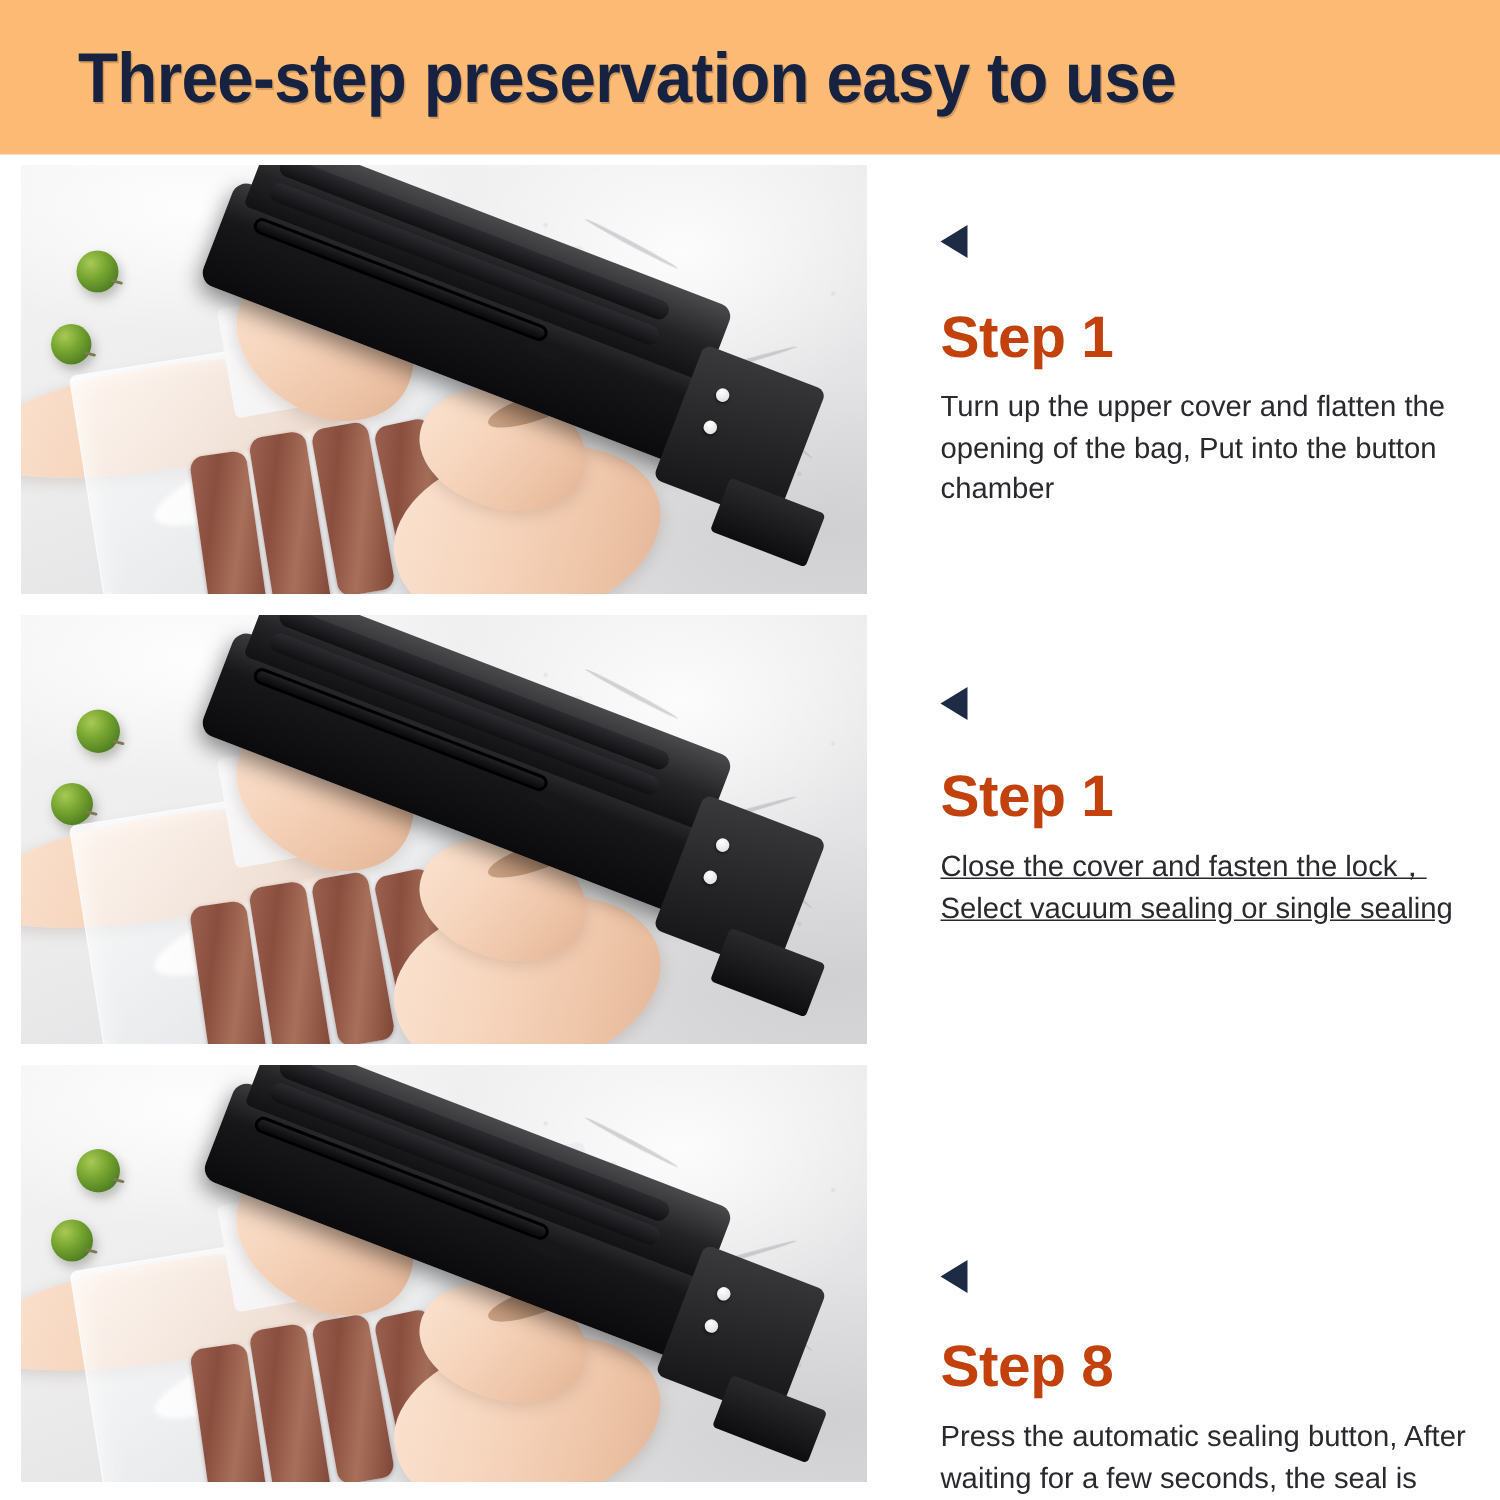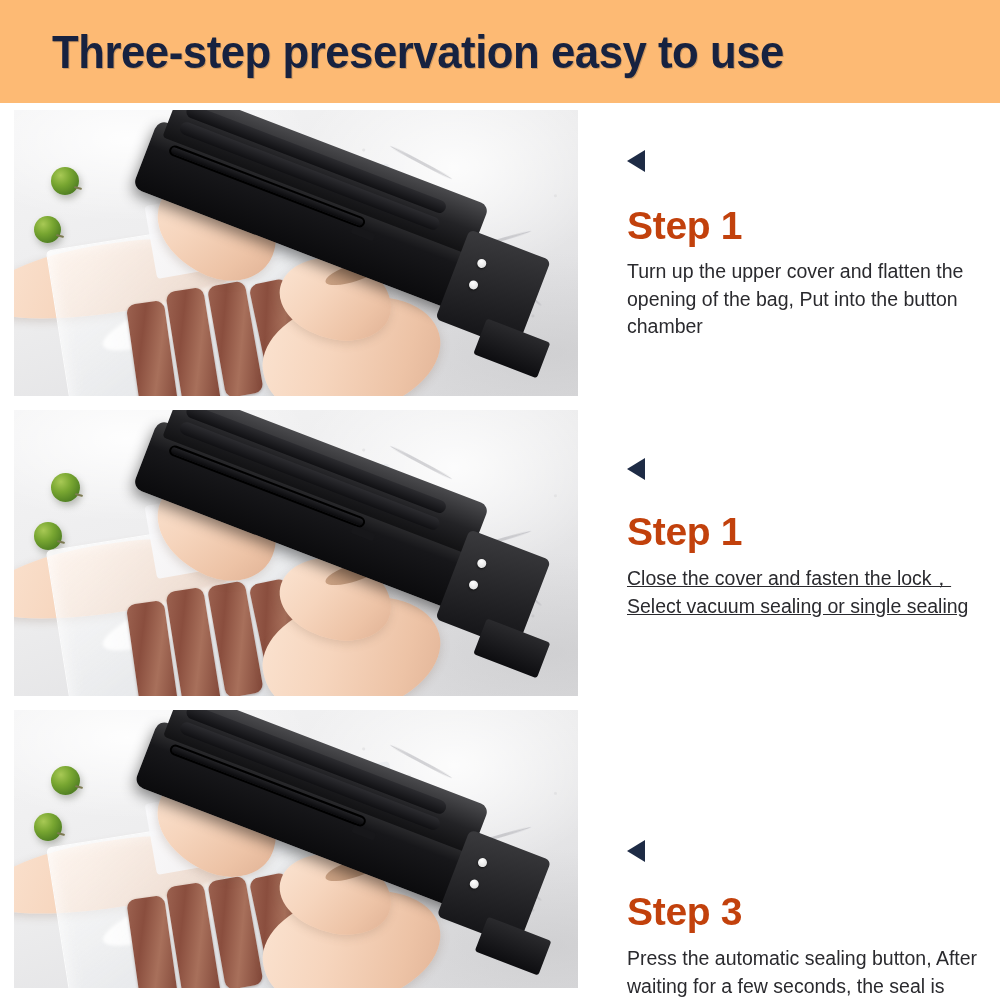--- a/index.html
+++ b/index.html
@@ -402,18 +402,18 @@
           <div class="sealer-head">
             <div class="sealer-btn" style="left:22%;top:24%;"></div>
             <div class="sealer-btn" style="left:22%;top:48%;"></div>
           </div>
           <div class="sealer-tail"></div>
         </div>
       </div>
     </div>
     <div class="text-col">
       <div class="arrow-icon"></div>
-      <div class="step-title">Step 3</div>
+      <div class="step-title">Step 8</div>
       <div class="step-desc">Press the automatic sealing button, After waiting for a few seconds, the seal is taken out</div>
     </div>
   </div>
 
 </div>
 
 </body></html>

